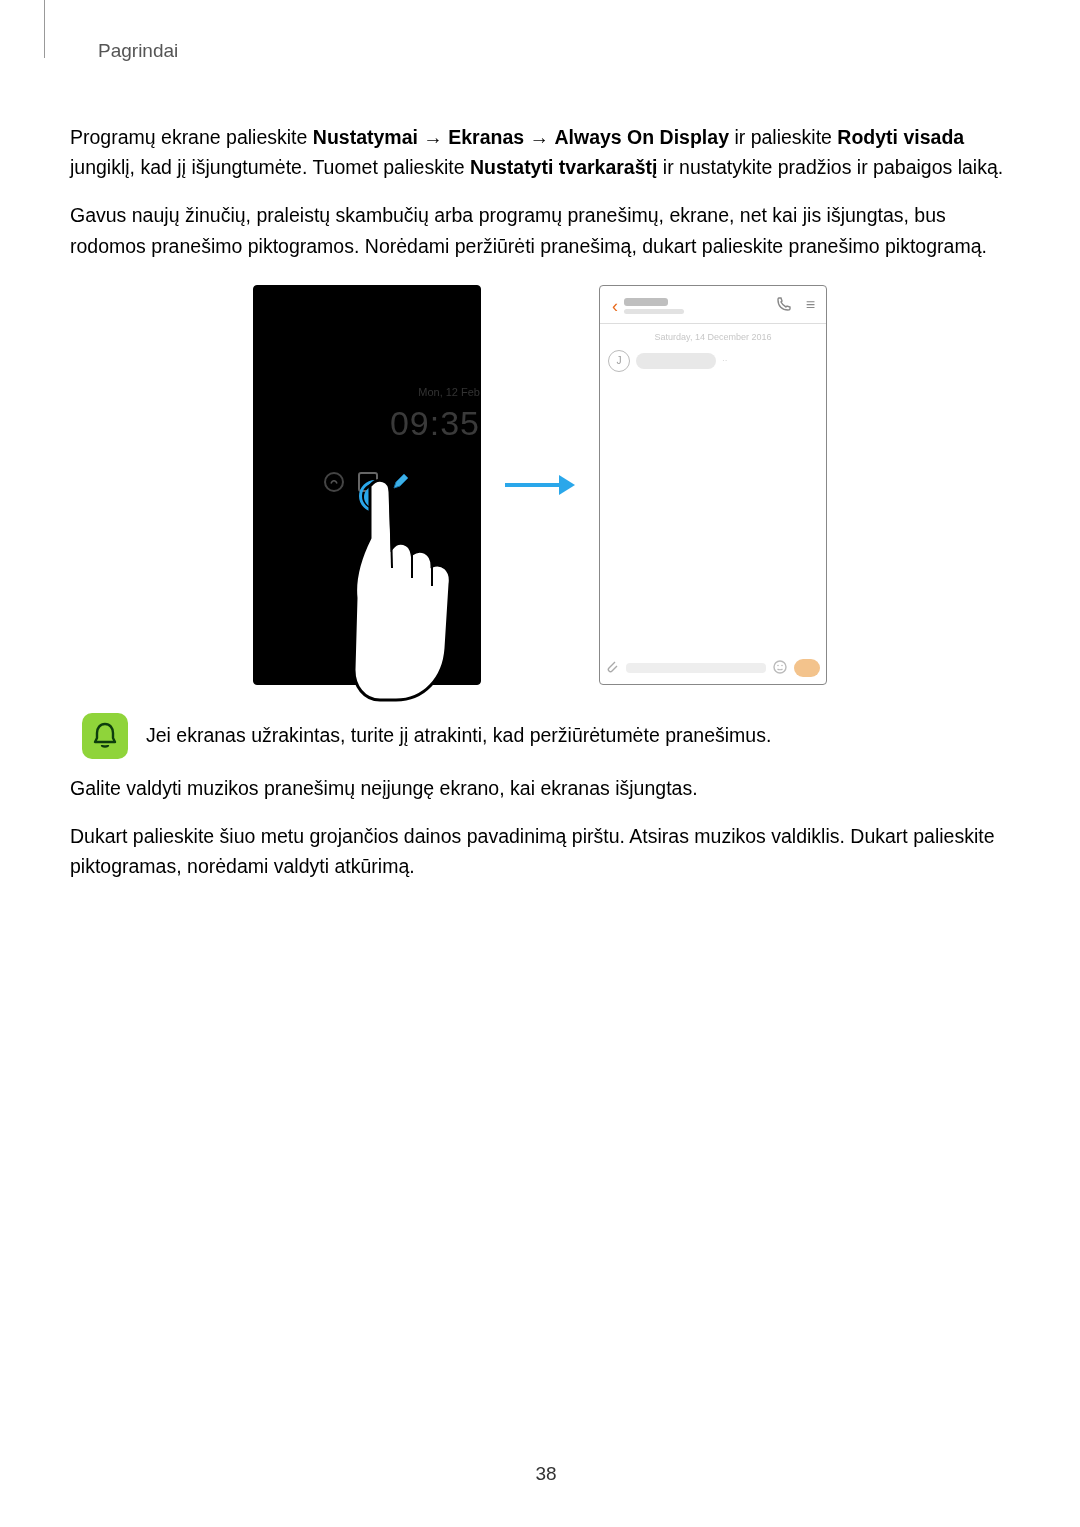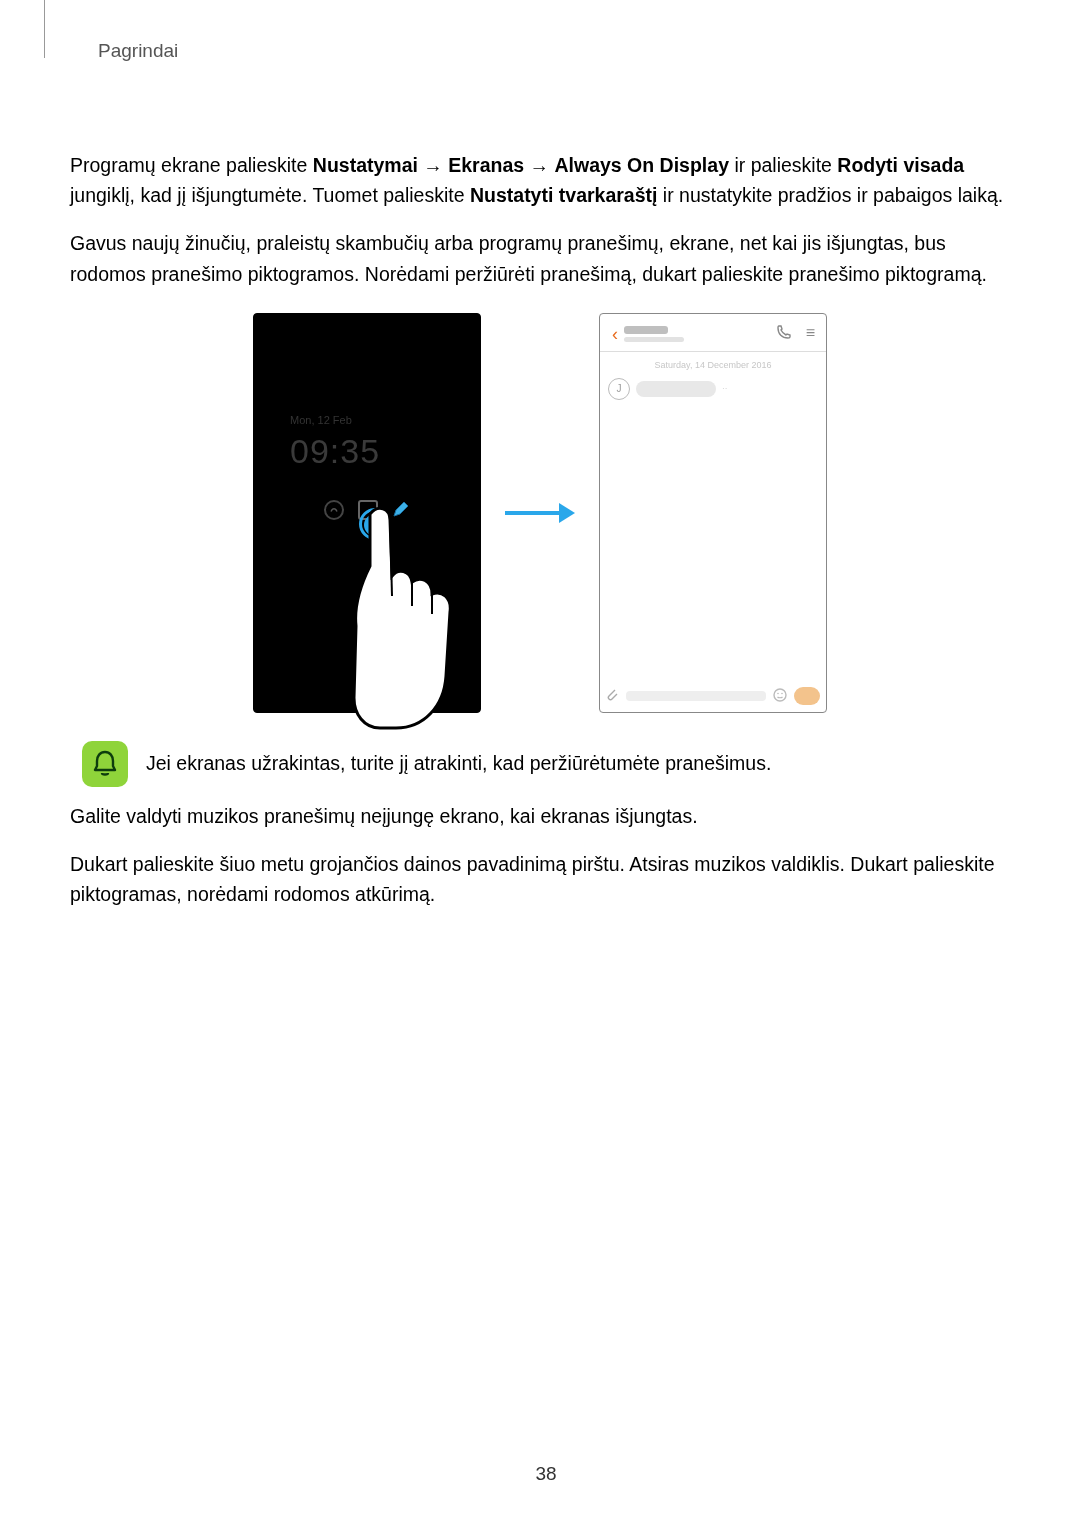--- a/index.html
+++ b/index.html
@@ -19,21 +19,21 @@
     position: absolute;
     left: 44px;
     top: 0;
     width: 1px;
     height: 58px;
     background: #999;
   }
   .header {
     font-size: 19px;
     color: #555;
-    margin-bottom: 88px;
+    margin-bottom: 60px;
     margin-left: 28px;
   }
   .section-title {
     font-size: 24px;
     font-weight: bold;
     margin-bottom: 24px;
   }
   .body-text {
     font-size: 19.5px;
     line-height: 1.55;
@@ -58,21 +58,21 @@
   }
   .phone-black {
     background: #000;
     border-color: #000;
   }
   .aod-clock {
     color: #3d3d3d;
     position: absolute;
     top: 100px;
     left: 0; right: 0;
-    text-align: left;
+    text-align: right;
     font-size: 11px;
     padding-left: 36px;
   }
   .aod-time {
     color: #3a3a3a;
     font-size: 34px;
     font-weight: 300;
     letter-spacing: 1px;
     margin-top: 6px;
   }
@@ -309,16 +309,16 @@
     <div class="note-icon">
       <svg width="30" height="30" viewBox="0 0 30 30">
         <path d="M15 3 C10 3 7 7 7 12 L7 17 L5 21 L25 21 L23 17 L23 12 C23 7 20 3 15 3 Z" fill="none" stroke="#0d3d0d" stroke-width="2.4" stroke-linejoin="round"></path>
         <path d="M12 24 C12 26 18 26 18 24" fill="none" stroke="#0d3d0d" stroke-width="2.4"></path>
       </svg>
     </div>
     <div class="note-text">Jei ekranas užrakintas, turite jį atrakinti, kad peržiūrėtumėte pranešimus.</div>
   </div>
 
   <div class="body-text">Galite valdyti muzikos pranešimų neįjungę ekrano, kai ekranas išjungtas.</div>
-  <div class="body-text">Dukart palieskite šiuo metu grojančios dainos pavadinimą pirštu. Atsiras muzikos valdiklis. Dukart palieskite piktogramas, norėdami rodomos atkūrimą.</div>
+  <div class="body-text">Dukart palieskite šiuo metu grojančios dainos pavadinimą pirštu. Atsiras muzikos valdiklis. Dukart palieskite piktogramas, norėdami valdyti atkūrimą.</div>
 </div>
 
 <div class="page-number">38</div>
 
 </body></html>

